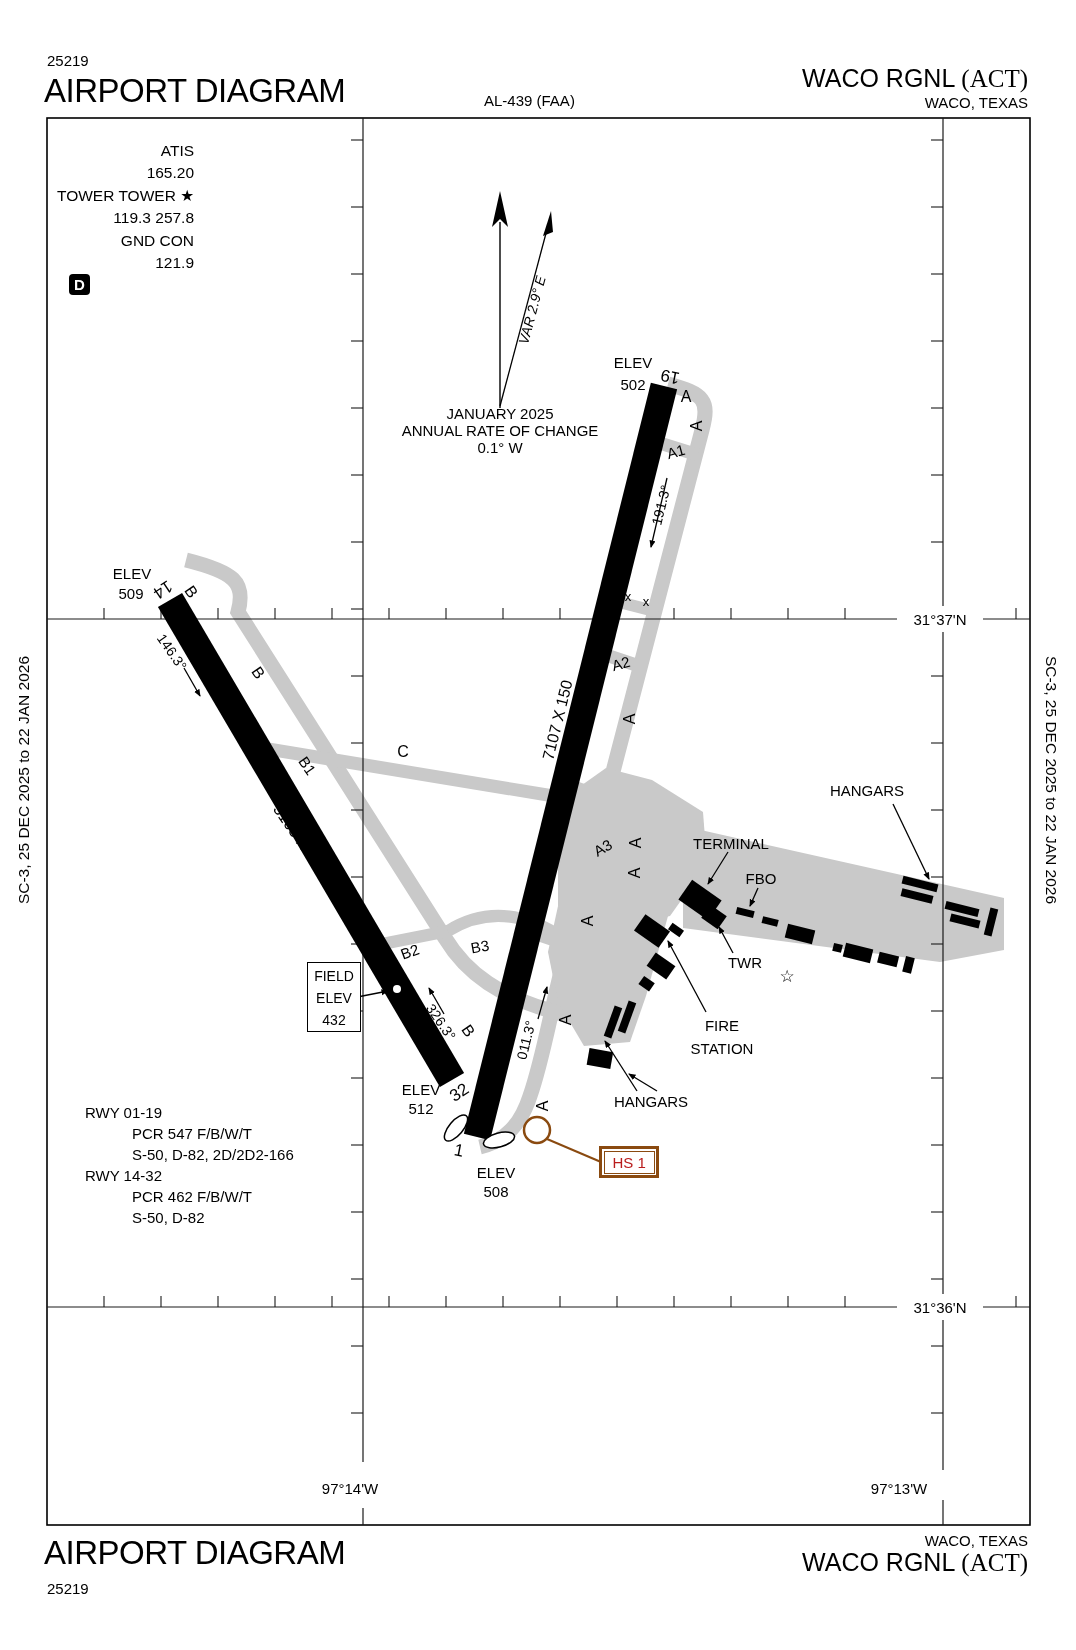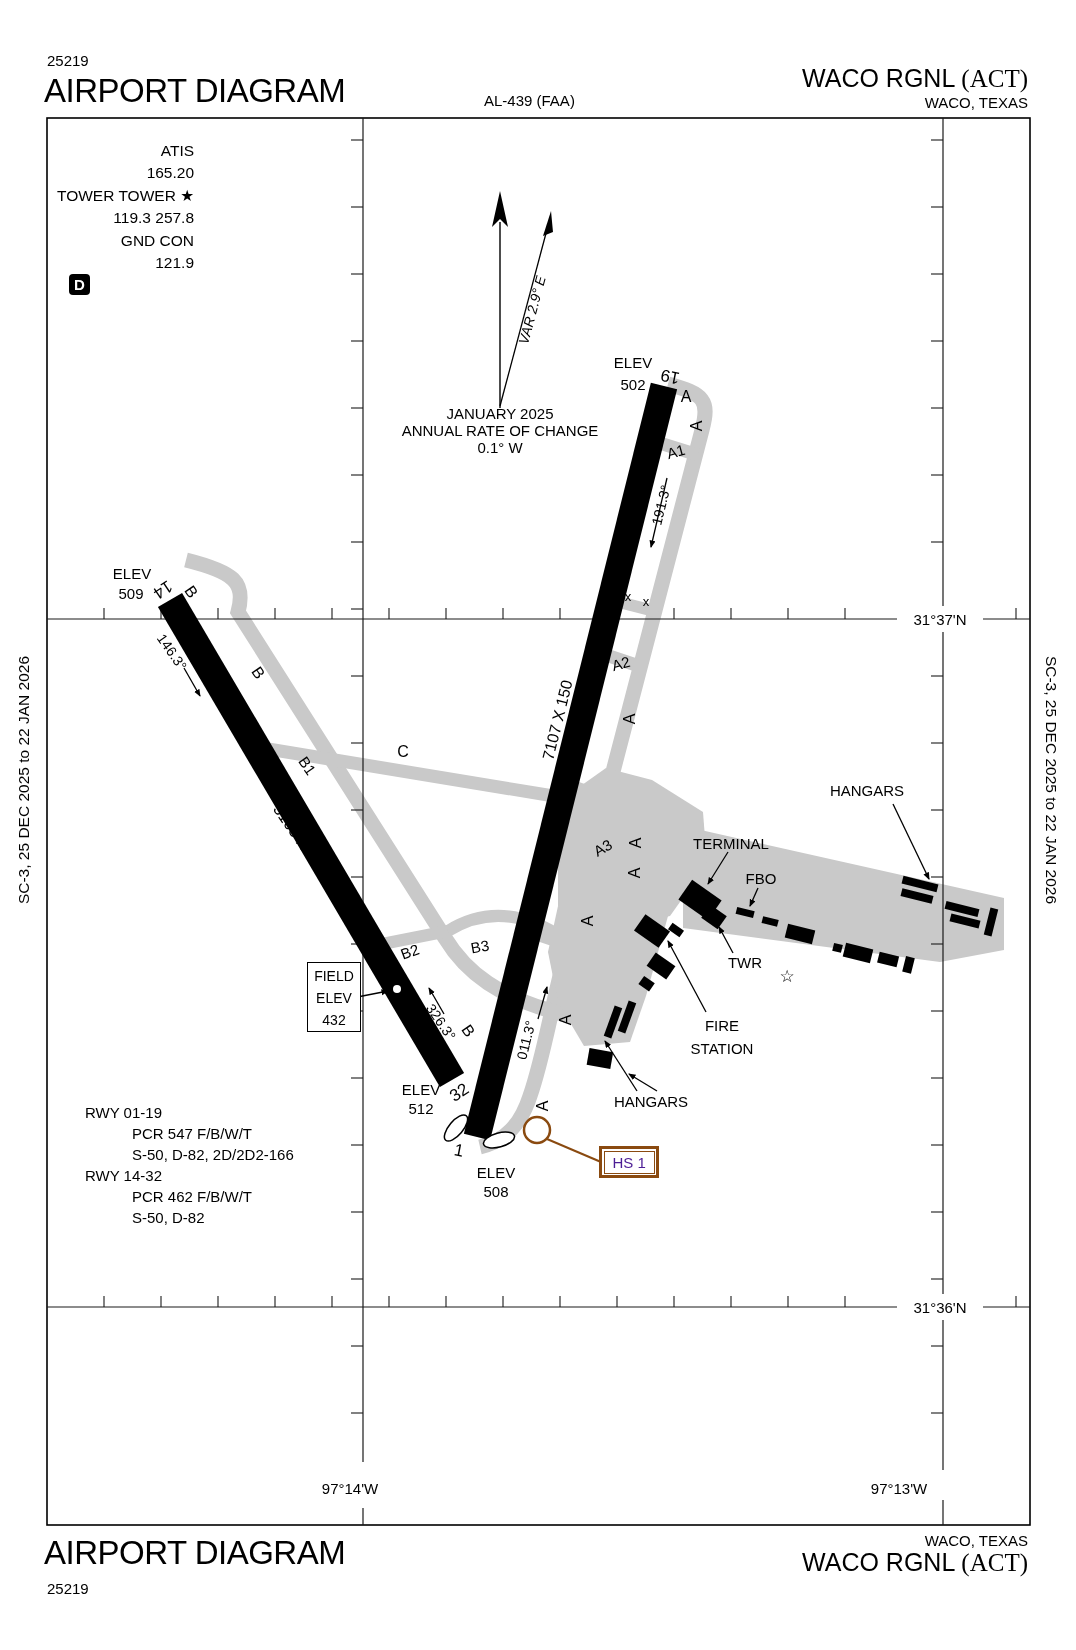--- a/index.html
+++ b/index.html
@@ -23,21 +23,21 @@
   .bldg{fill:#000;stroke:none;}
   .arrow{stroke:#000;stroke-width:1.3;fill:none;}
   .leaf{fill:#fff;stroke:#000;stroke-width:1.5;}
   .hs{stroke:#8a4a10;fill:none;}
   .comm-box{left:57px;top:140px;font-size:15.5px;line-height:22.4px;text-align:right;}
   .d-badge{left:69px;top:274px;width:21px;height:21px;background:#000;color:#fff;
            border-radius:4px;text-align:center;font-weight:bold;font-size:15px;line-height:21px;}
   .field-box{left:287px;top:962px;width:52px;height:66px;border:1.5px solid #000;
              text-align:center;font-size:14px;line-height:22px;padding-top:2px;background:#fff;margin-left:20px;}
   .hs-box{left:599px;top:1146px;border:3.5px solid #8a4a10;background:#fff;padding:1.5px;}
-  .hs-box-inner{border:1px solid #8a4a10;color:#4c1d95;font-size:15px;padding:2px 8px;}
+  .hs-box-inner{border:1px solid #8a4a10;color:#b91c1c;font-size:15px;padding:2px 8px;}
   .rwy-data{left:85px;top:1102px;font-size:15px;line-height:21px;}
   .rwy-data .ind{padding-left:47px;}
   .caution{left:377px;top:1366px;font-size:15.5px;line-height:23px;}
   .caution .ul{text-decoration:underline;}
   .side{font-size:15.5px;}
   .side-left{top:780px;left:24px;transform:translate(-50%,-50%) rotate(-90deg);}
   .side-right{top:780px;left:1051px;transform:translate(-50%,-50%) rotate(90deg);}
   .var-italic{font-style:italic;}
 </style>
 </head>

